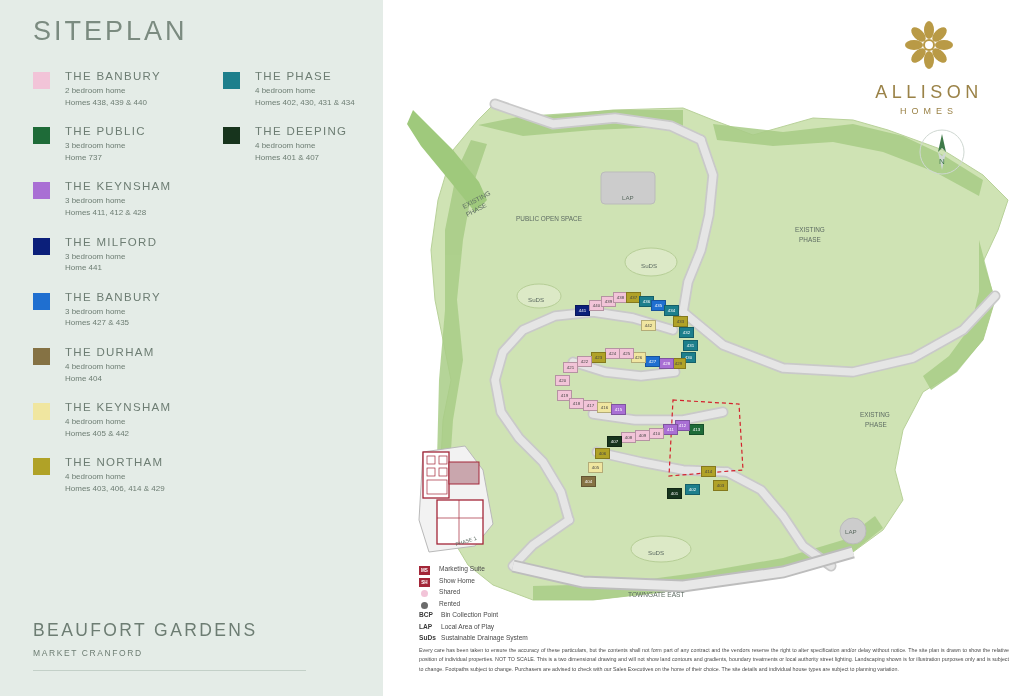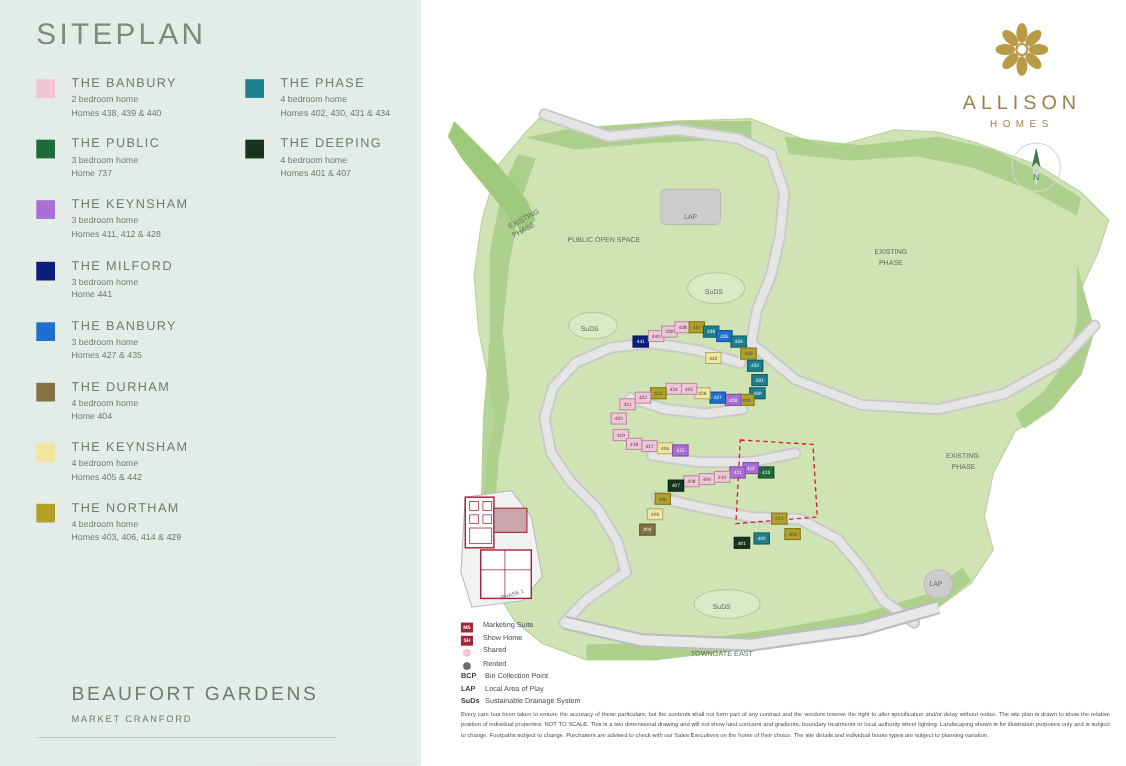--- a/index.html
+++ b/index.html
@@ -34,21 +34,21 @@
   .swatch {
     position:absolute; left:0; top:2px; width:17px; height:17px;
   }
   .legend-name {
     font-size:11.5px; letter-spacing:1.3px; color:#6d7d73; margin-bottom:3px;
   }
   .legend-sub {
     font-size:8px; color:#6d7d73; line-height:1.45;
   }
   .bottom-block {
-    position:absolute; left:33px; bottom:38px; width:300px;margin-left:32px;
+    position:absolute; left:33px; bottom:38px; width:300px;
   }
   .bottom-rule {
     position:absolute; left:33px; bottom:25px; width:273px; height:1px;
     background:#c3d0c8;
   }
   .dev-name {
     font-size:17.5px; letter-spacing:2.4px; color:#6d7d73;
   }
   .dev-loc {
     font-size:8.5px; letter-spacing:1.6px; color:#6d7d73; margin-top:7px;

